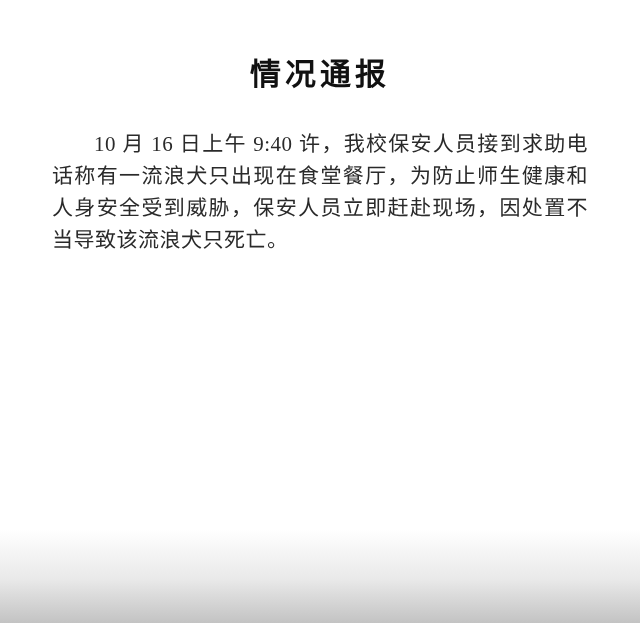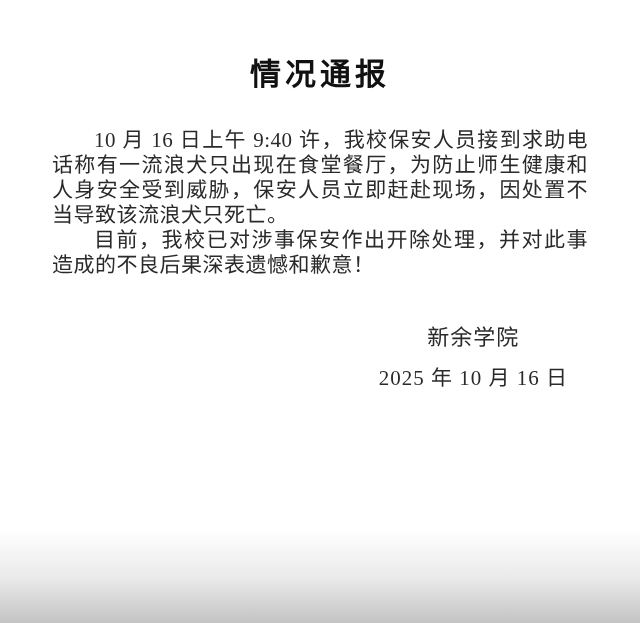--- a/index.html
+++ b/index.html
@@ -32,21 +32,21 @@
     font-size: 31px;
     line-height: 42px;
     font-weight: 700;
     letter-spacing: 4px;
     color: var(--title_text, #111111);
   }
 
   .notice-body {
     margin: 32px 52px 0 52px;
     font-size: 21px;
-    line-height: 25px;
+    line-height: 32px;
     text-align: justify;
     letter-spacing: 0.5px;
   }
 
   .notice-body p {
     text-indent: 2em;
     margin: 0;
   }
 
   .sign-block {
@@ -72,21 +72,16 @@
 </style>
 </head>
 <body>
 
 <div class="page" style="--background_top: #ffffff; --background_bottom: #c3c3c3; --text: #2a2a2a; --title_text: #111111;">
 
   <h1 class="notice-title">情况通报</h1>
 
   <div class="notice-body">
     <p>10 月 16 日上午 9:40 许，我校保安人员接到求助电话称有一流浪犬只出现在食堂餐厅，为防止师生健康和人身安全受到威胁，保安人员立即赶赴现场，因处置不当导致该流浪犬只死亡。</p>
-    <p>目前，我校已对涉事保安作出开除处理，并对此事造成的不良后果深表遗憾和歉意！</p>
   </div>
 
-  <div class="sign-block">
-    <div class="signature">新余学院</div>
-    <div class="notice-date">2025 年 10 月 16 日</div>
-  </div>
 
 </div>
 
 </body></html>

